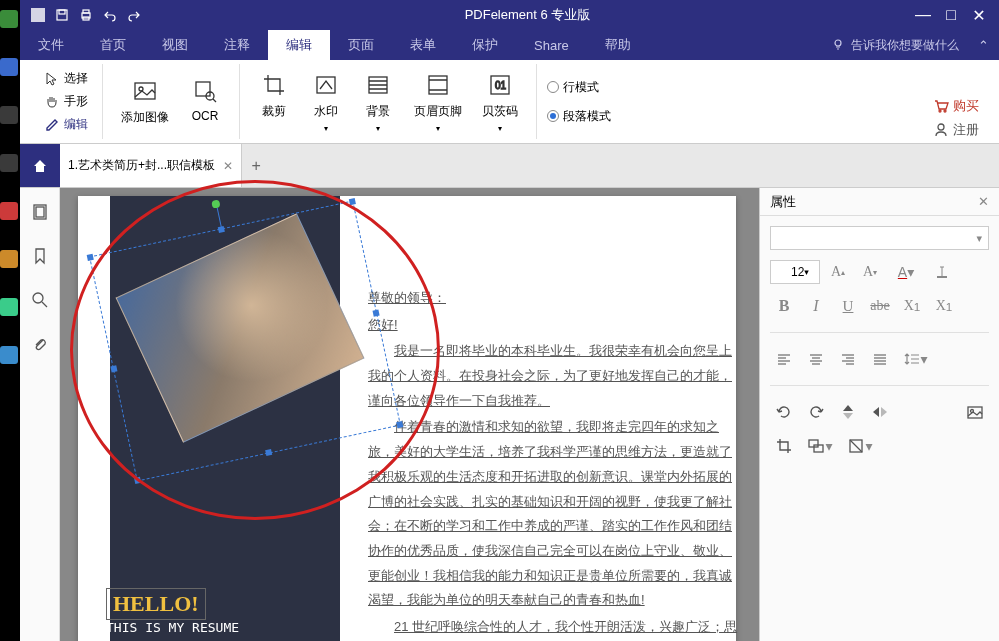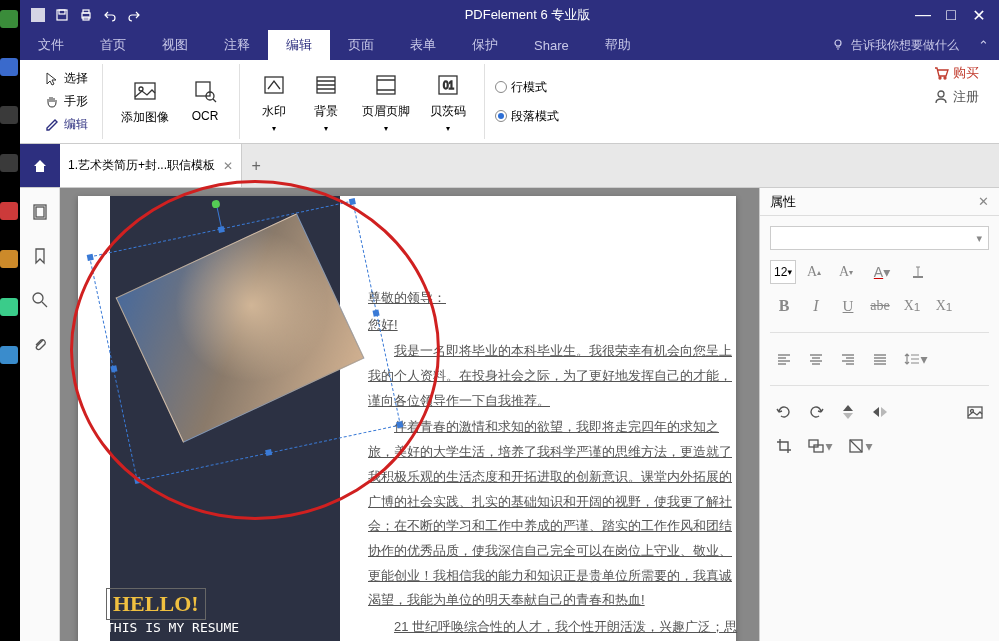--- a/index.html
+++ b/index.html
@@ -27,21 +27,21 @@
 .ribbon-btn-sm { display: flex; align-items: center; gap: 4px; font-size: 12px; cursor: pointer; padding: 2px 4px; }
 .ribbon-btn-sm.active { color: #2d2f7f; }
 .ribbon-btn-sm svg, .ribbon-btn svg { flex-shrink: 0; }
 .ribbon-row { display: flex; gap: 4px; }
 .ribbon-btn { display: flex; flex-direction: column; align-items: center; font-size: 12px; cursor: pointer; padding: 4px 8px; gap: 4px; min-width: 48px; }
 .ribbon-btn .icon-lg { width: 28px; height: 28px; display: flex; align-items: center; justify-content: center; }
 .ribbon-radio { display: flex; flex-direction: column; gap: 12px; font-size: 12px; padding: 0 10px; justify-content: center; }
 .ribbon-radio label { display: flex; align-items: center; gap: 4px; cursor: pointer; }
 .radio-dot { width: 12px; height: 12px; border: 1px solid #888; border-radius: 50%; display: inline-flex; align-items: center; justify-content: center; }
 .radio-dot.on::after { content: ''; width: 6px; height: 6px; background: #2d6fd6; border-radius: 50%; }
-.ribbon-right { margin-left: auto; display: flex; flex-direction: column; gap: 6px; justify-content: flex-start; font-size: 13px; padding-right: 10px; }
+.ribbon-right { margin-left: auto; display: flex; flex-direction: column; gap: 6px; justify-content: flex-end; font-size: 13px; padding-right: 10px; }
 .ribbon-right .buy { color: #c0392b; display: flex; align-items: center; gap: 4px; cursor: pointer; }
 .ribbon-right .reg { color: #555; display: flex; align-items: center; gap: 4px; cursor: pointer; }
 
 .doc-tabs { height: 44px; background: #e8e8e8; border-bottom: 1px solid #ccc; display: flex; align-items: stretch; }
 .home-tab { width: 40px; background: #2d2f7f; display: flex; align-items: center; justify-content: center; cursor: pointer; }
 .doc-tab { background: #fff; border-right: 1px solid #ccc; display: flex; align-items: center; padding: 0 8px; font-size: 12px; gap: 8px; max-width: 200px; }
 .doc-tab .close { cursor: pointer; color: #888; }
 .add-tab { width: 28px; display: flex; align-items: center; justify-content: center; cursor: pointer; color: #666; font-size: 16px; }
 
 .work-area { display: flex; height: 469px; }
@@ -71,21 +71,21 @@
 .rot-line { position: absolute; left: 50%; top: -22px; width: 1px; height: 22px; background: #3a7ad6; }
 
 .red-circle { position: absolute; left: 70px; top: 180px; width: 370px; height: 340px; border: 3px solid #d02020; border-radius: 50%; pointer-events: none; }
 
 .prop-panel { width: 240px; background: #fafafa; border-left: 1px solid #ccc; display: flex; flex-direction: column; }
 .prop-head { height: 28px; border-bottom: 1px solid #ddd; display: flex; align-items: center; padding: 0 10px; font-size: 13px; justify-content: space-between; }
 .prop-head .x { cursor: pointer; color: #888; }
 .prop-body { padding: 10px; display: flex; flex-direction: column; gap: 10px; }
 .prop-select { height: 24px; background: #fff; border: 1px solid #ccc; display: flex; align-items: center; justify-content: flex-end; padding: 0 6px; font-size: 11px; color: #888; }
 .prop-row { display: flex; align-items: center; gap: 4px; }
-.font-size { width: 26px; height: 24px; border: 1px solid #ccc; background: #fff; display: flex; align-items: center; padding: 0 3px; font-size: 12px; justify-content: space-between; text-align: center; }
+.font-size { width: 50px; height: 24px; border: 1px solid #ccc; background: #fff; display: flex; align-items: center; padding: 0 20px; font-size: 12px; justify-content: space-between; text-align: center; }
 .p-btn { width: 28px; height: 24px; display: flex; align-items: center; justify-content: center; cursor: pointer; color: #888; font-size: 14px; }
 .p-btn.wide { width: 36px; }
 .divider { height: 1px; background: #e0e0e0; margin: 4px 0; }
 .p-btn svg { display: block; }
 
 .desktop-icons { position: absolute; left: 0; top: 0; width: 20px; height: 641px; display: flex; flex-direction: column; gap: 30px; padding-top: 10px; }
 .desktop-icons div { width: 18px; height: 18px; border-radius: 3px; }
 </style>
 </head>
 <body>
@@ -208,20 +208,28 @@
             </div>
             <span>OCR</span>
           </div>
       </div>
     </div>
     <div class="ribbon-group">
       <div class="ribbon-row">
         <div class="ribbon-btn">
             <div class="icon-lg">
               <svg width="26" height="26" viewBox="0 0 26 26" fill="none" stroke="#333" stroke-width="1.3">
+                <path d="M7 3 V19 H23 M3 7 H19 V23"></path>
+              </svg>
+            </div>
+            <span>裁剪</span>
+          </div>
+        <div class="ribbon-btn">
+            <div class="icon-lg">
+              <svg width="26" height="26" viewBox="0 0 26 26" fill="none" stroke="#333" stroke-width="1.3">
                 <rect x="4" y="5" width="18" height="16"></rect>
                 <path d="M7 17 L13 9 L19 17"></path>
               </svg>
             </div>
             <span>水印</span>
             <span style="font-size:8px">▾</span>
           </div>
         <div class="ribbon-btn">
             <div class="icon-lg">
               <svg width="26" height="26" viewBox="0 0 26 26" fill="none" stroke="#333" stroke-width="1.3">

